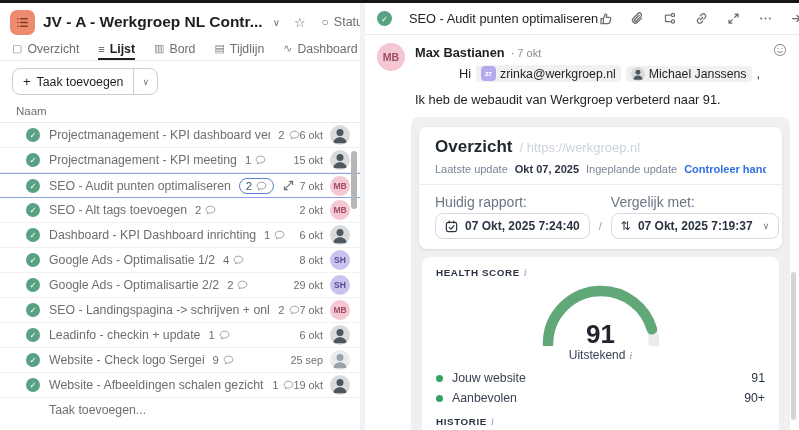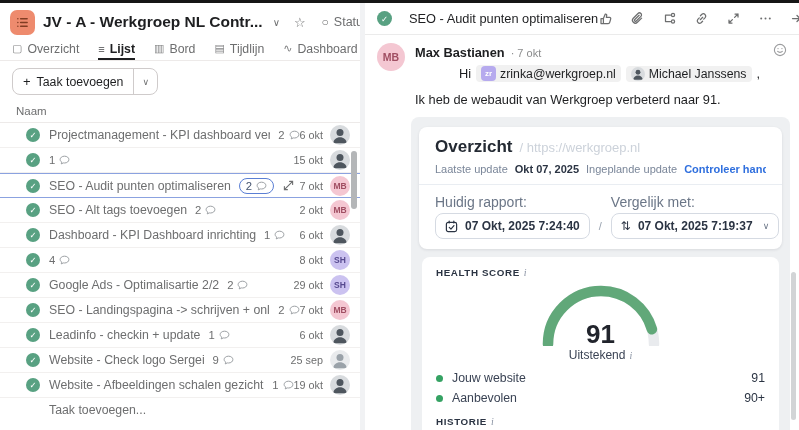--- a/index.html
+++ b/index.html
@@ -195,20 +195,21 @@
     <span class="date">6 okt</span>
     <span class="avatar photo-dark">
             <svg viewBox="0 0 24 24" width="100%" height="100%">
               <circle cx="12" cy="9" r="4.2" fill="currentColor"></circle>
               <path d="M4 22c0-4.6 3.7-7.4 8-7.4s8 2.8 8 7.4z" fill="currentColor"></path>
             </svg>
           </span>
   </div>
         <div class="row">
     <span class="check">✓</span>
+    <span class="title">Projectmanagement - KPI meeting</span>
     <span class="comments">
       <span class="cnum">1</span>
       <svg class="bubble" width="11" height="10" viewBox="0 0 12 11">
         <path d="M6 1.3C3.2 1.3 1.2 3 1.2 5c0 1.2.7 2.2 1.8 2.9L2.4 9.8l2.3-1.1c.4.1.8.1 1.3.1 2.8 0 4.8-1.7 4.8-3.8S8.8 1.3 6 1.3Z"></path>
       </svg>
     </span>
     <span class="spacer"></span>
 
     <span class="date">15 okt</span>
     <span class="avatar photo-dark">
@@ -264,20 +265,21 @@
     <span class="date">6 okt</span>
     <span class="avatar photo-dark">
             <svg viewBox="0 0 24 24" width="100%" height="100%">
               <circle cx="12" cy="9" r="4.2" fill="currentColor"></circle>
               <path d="M4 22c0-4.6 3.7-7.4 8-7.4s8 2.8 8 7.4z" fill="currentColor"></path>
             </svg>
           </span>
   </div>
         <div class="row">
     <span class="check">✓</span>
+    <span class="title">Google Ads - Optimalisatie 1/2</span>
     <span class="comments">
       <span class="cnum">4</span>
       <svg class="bubble" width="11" height="10" viewBox="0 0 12 11">
         <path d="M6 1.3C3.2 1.3 1.2 3 1.2 5c0 1.2.7 2.2 1.8 2.9L2.4 9.8l2.3-1.1c.4.1.8.1 1.3.1 2.8 0 4.8-1.7 4.8-3.8S8.8 1.3 6 1.3Z"></path>
       </svg>
     </span>
     <span class="spacer"></span>
 
     <span class="date">8 okt</span>
     <span class="avatar purple">SH</span>

